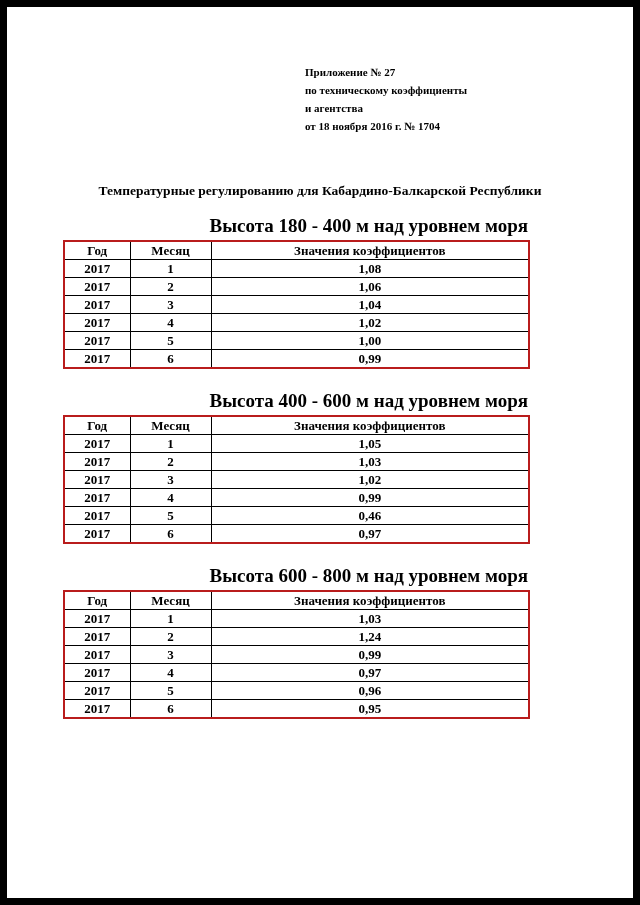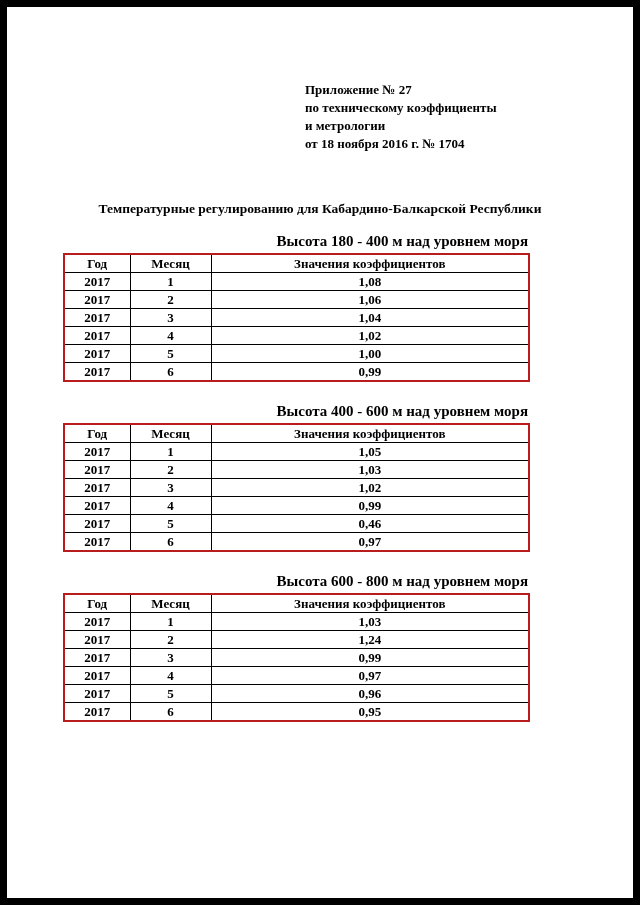--- a/index.html
+++ b/index.html
@@ -12,43 +12,43 @@
     width: 640px;
     height: 905px;
     box-sizing: border-box;
     background: #ffffff;
     border: 7px solid #000000;
     font-family: "Liberation Serif", "DejaVu Serif", serif;
     color: #000000;
     overflow: hidden;
   }
   .header-block {
-    margin: 74px 0 0 298px;
-    font-size: 13px;
+    margin: 56px 0 0 298px;
+    font-size: 11px;
     line-height: 18px;
     font-weight: bold;
   }
   .doc-title {
     margin-top: 48px;
     text-align: center;
     font-size: 13.5px;
     font-weight: bold;
   }
   .tables-section {
     margin-left: 56px;
     width: 467px;
   }
   .table-block:first-child .table-caption {
     margin-top: 16px;
   }
   .table-caption {
     margin-top: 21px;
     margin-bottom: 3px;
     text-align: right;
-    font-size: 15px;
+    font-size: 19px;
     font-weight: bold;
     padding-right: 2px;
   }
   table.coef-table {
     width: 100%;
     border-collapse: collapse;
     border: 2px solid #b91c1c;
     table-layout: fixed;
   }
   table.coef-table th,
@@ -67,21 +67,21 @@
   col.col-value { width: auto; }
 </style>
 </head>
 <body>
 
 <div class="page">
 
   <div class="header-block">
     <div>Приложение № 27</div>
     <div>по техническому коэффициенты</div>
-    <div>и метрологии</div>
+    <div>и агентства</div>
     <div>от 18 ноября 2016 г. № 1704</div>
   </div>
 
   <div class="doc-title">Температурные регулированию для Кабардино-Балкарской Республики</div>
 
   <div class="tables-section">
       <div class="table-block">
         <div class="table-caption">Высота 180 - 400 м над уровнем моря</div>
         <table class="coef-table">
           <colgroup>

